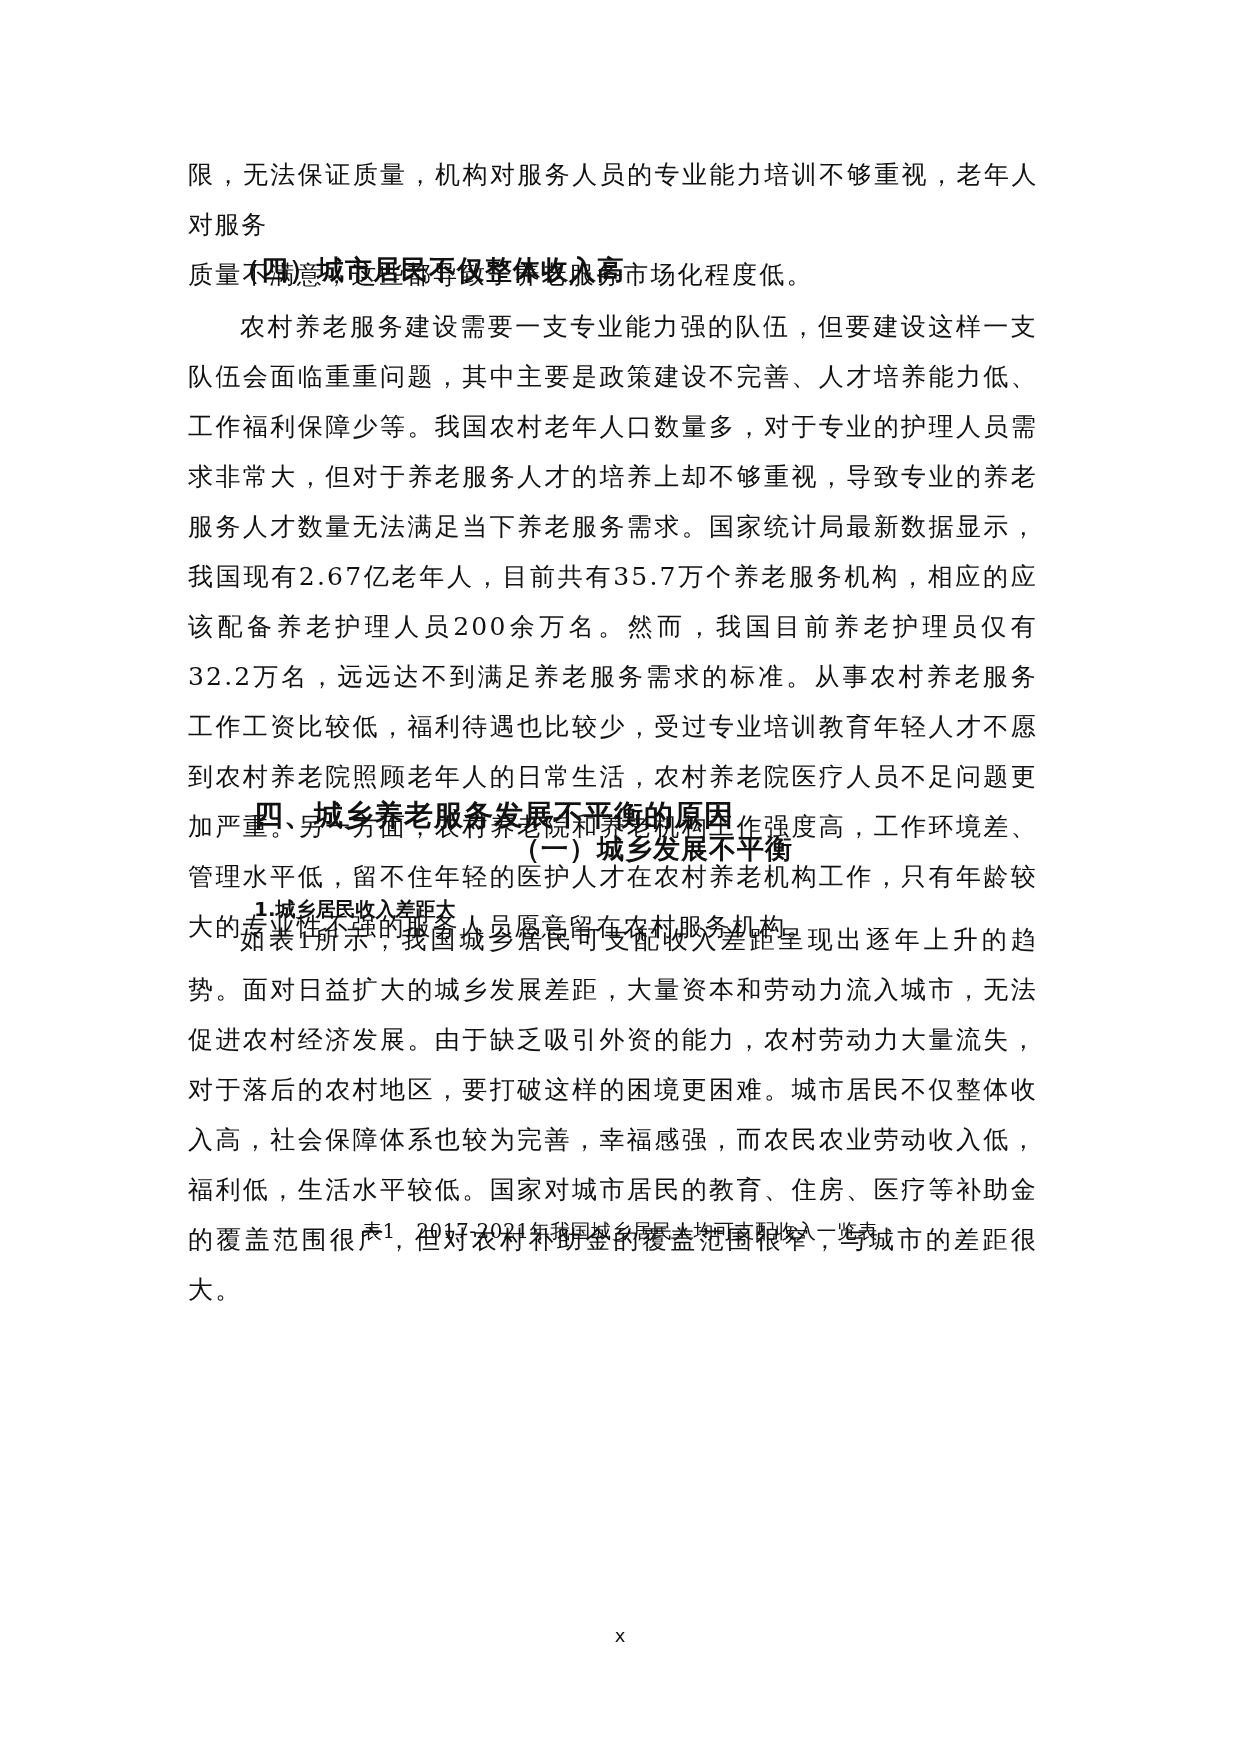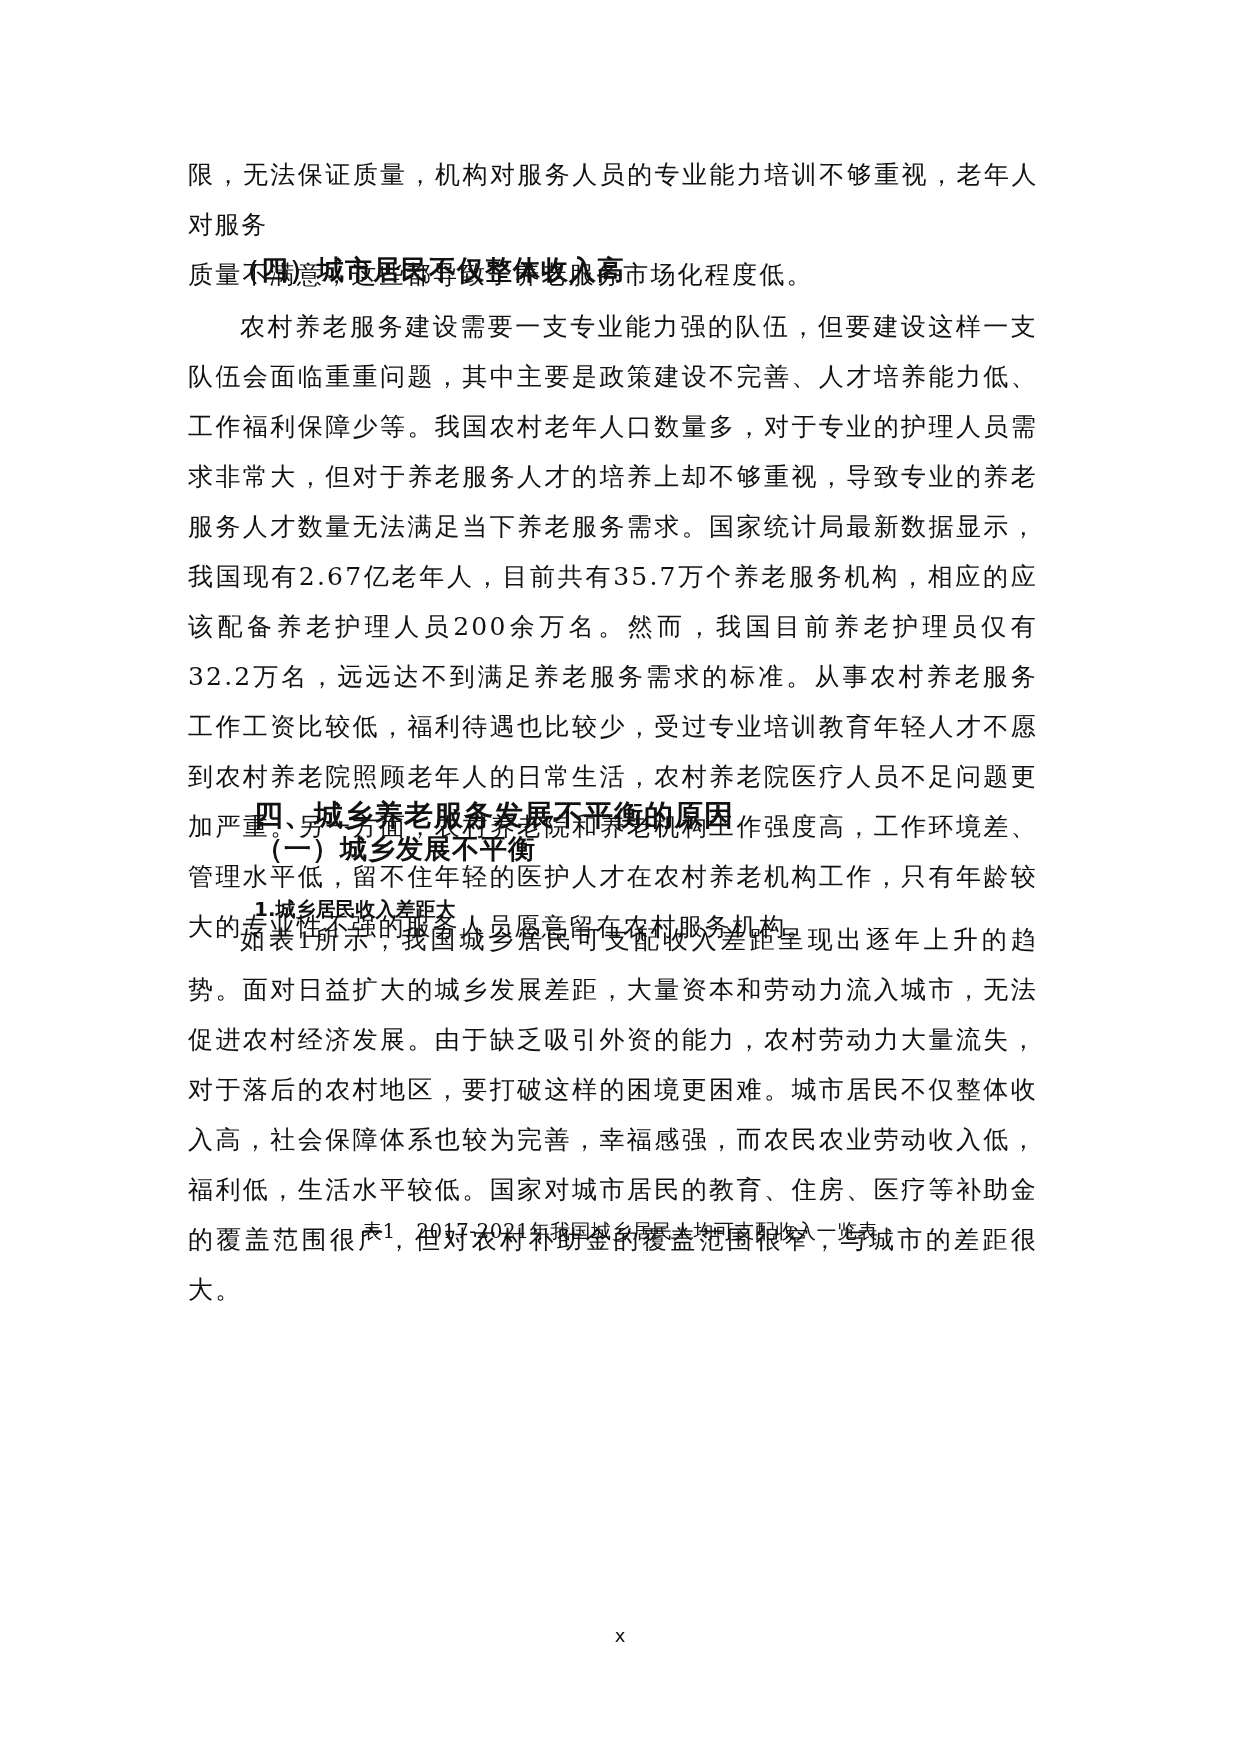--- a/index.html
+++ b/index.html
@@ -100,21 +100,21 @@
     </p>
   </div>
   <div class="text-block" style="top:302px;">
     <p class="para indent">农村养老服务建设需要一支专业能力强的队伍，但要建设这样一支队伍会面临重重问题，其中主要是政策建设不完善、人才培养能力低、工作福利保障少等。我国农村老年人口数量多，对于专业的护理人员需求非常大，但对于养老服务人才的培养上却不够重视，导致专业的养老服务人才数量无法满足当下养老服务需求。国家统计局最新数据显示，我国现有2.67亿老年人，目前共有35.7万个养老服务机构，相应的应该配备养老护理人员200余万名。然而，我国目前养老护理员仅有32.2万名，远远达不到满足养老服务需求的标准。从事农村养老服务工作工资比较低，福利待遇也比较少，受过专业培训教育年轻人才不愿到农村养老院照顾老年人的日常生活，农村养老院医疗人员不足问题更加严重。另一方面，农村养老院和养老机构工作强度高，工作环境差、管理水平低，留不住年轻的医护人才在农村养老机构工作，只有年龄较大的专业性不强的服务人员愿意留在农村服务机构。</p>
   </div>
 
   <div class="text-block" style="top:783px; left:245px;">
     <h2 class="heading-chapter">四、城乡养老服务发展不平衡的原因</h2>
   </div>
 
-  <div class="text-block" style="top:826px; left:256px;">
+  <div class="text-block" style="top:826px; left:228px;text-align:center;">
     <h3 class="heading-section">（一）城乡发展不平衡</h3>
   </div>
 
   <div class="text-block" style="top:870px; left:238px;">
     <h4 class="heading-sub">1.城乡居民收入差距大</h4>
   </div>
 
   <div class="text-block" style="top:915px;font-family:Liberation Serif, serif;">
     <p class="para indent">如表1所示，我国城乡居民可支配收入差距呈现出逐年上升的趋势。面对日益扩大的城乡发展差距，大量资本和劳动力流入城市，无法促进农村经济发展。由于缺乏吸引外资的能力，农村劳动力大量流失，对于落后的农村地区，要打破这样的困境更困难。城市居民不仅整体收入高，社会保障体系也较为完善，幸福感强，而农民农业劳动收入低，福利低，生活水平较低。国家对城市居民的教育、住房、医疗等补助金的覆盖范围很广，但对农村补助金的覆盖范围很窄，与城市的差距很大。</p>
   </div>

